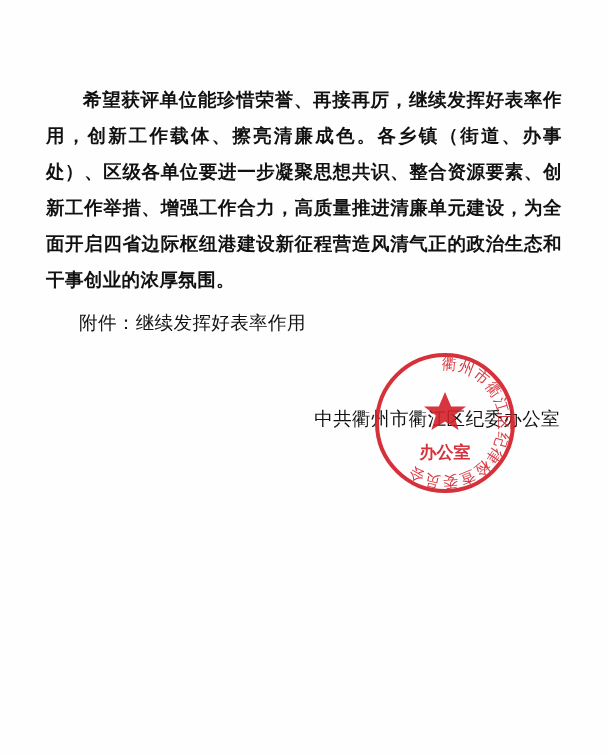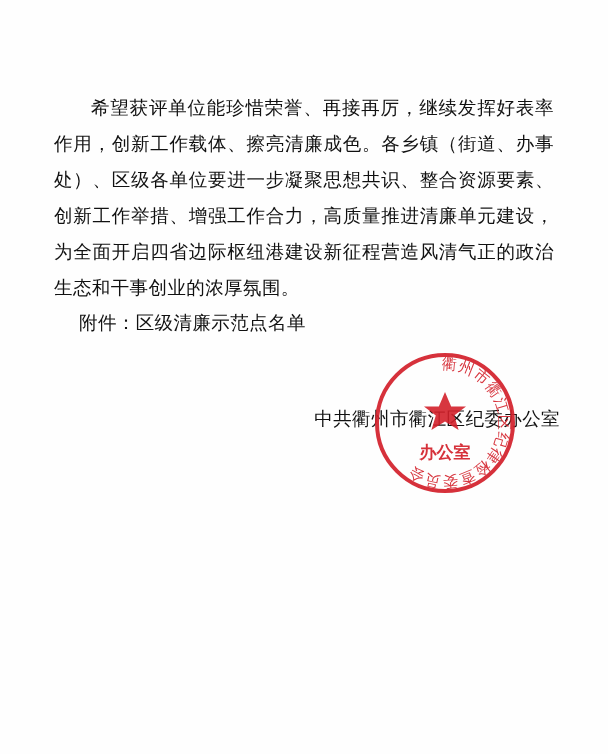--- a/index.html
+++ b/index.html
@@ -29,22 +29,23 @@
     top: 78px;
     width: 524px;
     font-size: 18.5px;
     line-height: 36px;
     text-align: justify;
     text-justify: inter-ideograph;
     letter-spacing: 0.4px;
     color: #111111;
   }
   .body-text p {
-    margin: 12px;
+    margin: 4px;
     text-indent: 2em;
+    font-weight: bold;
   }
   .attachment {
     position: absolute;
     left: 42px;
     top: 306px;
     width: 524px;
     font-size: 18.5px;
     line-height: 34px;
     letter-spacing: 0.4px;
     color: #111111;
@@ -95,21 +96,21 @@
 </head>
 <body>
 
 <div class="page">
 
   <div class="body-text">
     <p>希望获评单位能珍惜荣誉、再接再厉，继续发挥好表率作用，创新工作载体、擦亮清廉成色。各乡镇（街道、办事处）、区级各单位要进一步凝聚思想共识、整合资源要素、创新工作举措、增强工作合力，高质量推进清廉单元建设，为全面开启四省边际枢纽港建设新征程营造风清气正的政治生态和干事创业的浓厚氛围。</p>
   </div>
 
   <div class="attachment">
-    <p>附件：区级清廉示范点名单</p>
+    <p>附件：继续发挥好表率作用</p>
   </div>
 
   <div class="signature">
     <div>中共衢州市衢江区纪委办公室</div>
   </div>
 
   <div class="seal">
     <svg width="146" height="146" viewBox="0 0 146 146" xmlns="http://www.w3.org/2000/svg">
       <defs>
         <path id="ringpath" d="M 73,73 m 0,-54 a 54,54 0 1,1 -0.1,0" fill="none"></path>

